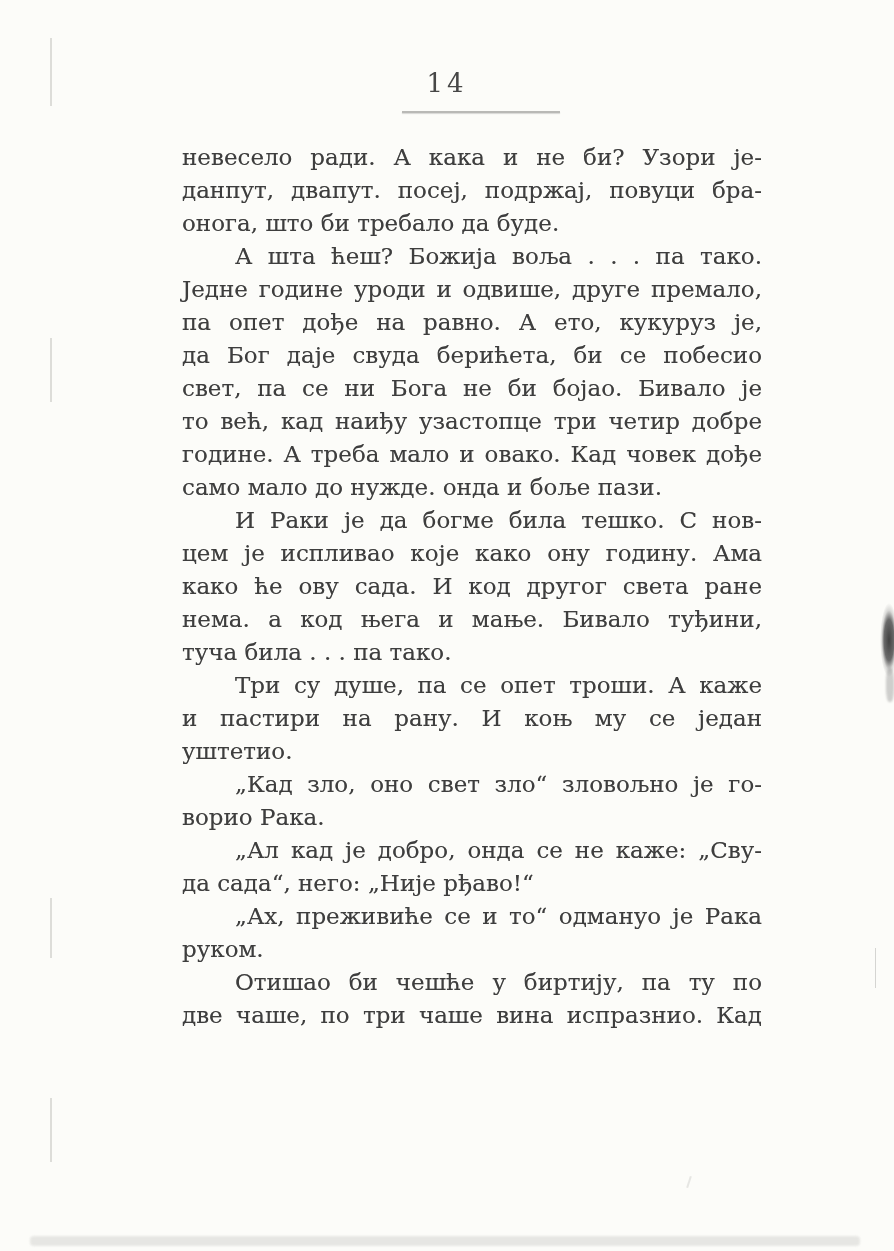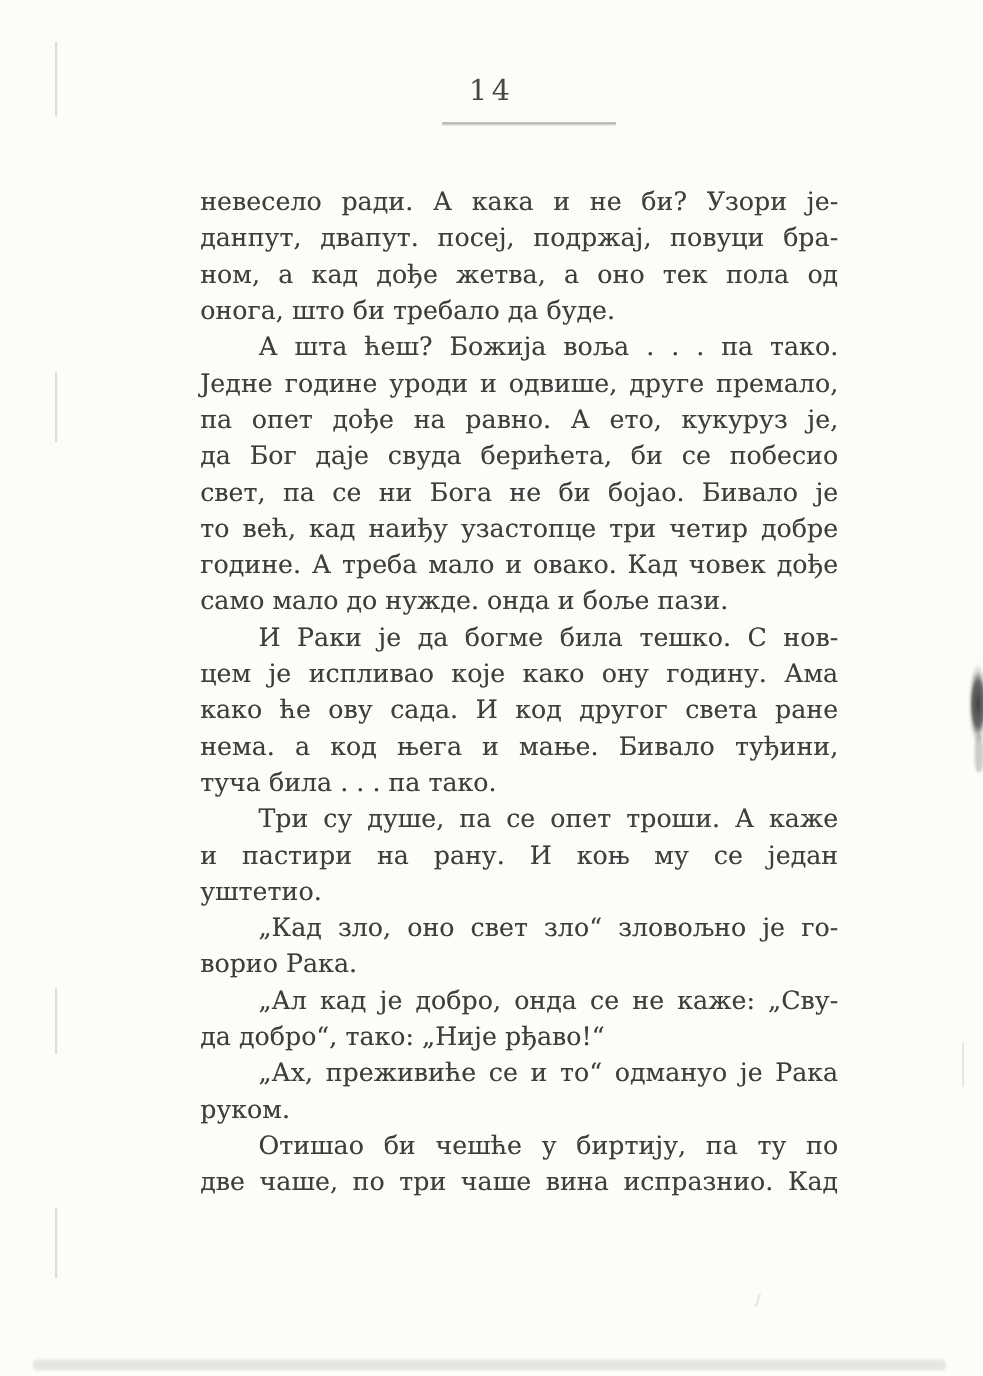--- a/index.html
+++ b/index.html
@@ -32,21 +32,20 @@
     width: 158px;
     height: 2px;
     background: #b9b9b6;
     box-shadow: 0 1px 1px rgba(180,180,178,0.5);
   }
   .text-column {
     position: absolute;
     left: 182px;
     top: 141px;
     width: 580px;
-    margin-top: 27px;
   }
   .paragraph { margin: 0; }
   .line {
     font-size: 23px;
     line-height: 33px;
     white-space: normal;
     text-align: justify;
     text-align-last: justify;
     color: #3e3e3e;
     text-shadow: 0 0 0.5px rgba(62,62,62,0.45);
@@ -114,21 +113,20 @@
   <div class="page-number-wrap">
     <span class="page-number">14</span>
   </div>
   <div class="page-number-rule"></div>
 
   <div class="text-column">
 
     <div class="paragraph">
       <div class="line">невесело ради. А кака и не би? Узори је-</div>
       <div class="line">данпут, двапут. посеј, подржај, повуци бра-</div>
-      <div class="line">ном, а кад дође жетва, а оно тек пола од</div>
       <div class="line last">онога, што би требало да буде.</div>
     </div>
 
     <div class="paragraph">
       <div class="line first">А шта ћеш? Божија воља . . . па тако.</div>
       <div class="line">Једне године уроди и одвише, друге премало,</div>
       <div class="line">па опет дође на равно. А ето, кукуруз је,</div>
       <div class="line">да Бог даје свуда берићета, би се побесио</div>
       <div class="line">свет, па се ни Бога не би бојао. Бивало је</div>
       <div class="line">то већ, кад наиђу узастопце три четир добре</div>
@@ -150,21 +148,21 @@
       <div class="line last">уштетио.</div>
     </div>
 
     <div class="paragraph">
       <div class="line first">„Кад зло, оно свет зло“ зловољно је го-</div>
       <div class="line last">ворио Рака.</div>
     </div>
 
     <div class="paragraph">
       <div class="line first">„Ал кад је добро, онда се не каже: „Сву-</div>
-      <div class="line last">да добро“, тако: „Није рђаво!“</div>
+      <div class="line last">да сада“, него: „Није рђаво!“</div>
     </div>
 
     <div class="paragraph">
       <div class="line first">„Ах, преживиће се и то“ одмануо је Рака</div>
       <div class="line last">руком.</div>
     </div>
 
     <div class="paragraph">
       <div class="line first">Отишао би чешће у биртију, па ту по</div>
       <div class="line">две чаше, по три чаше вина испразнио. Кад</div>

